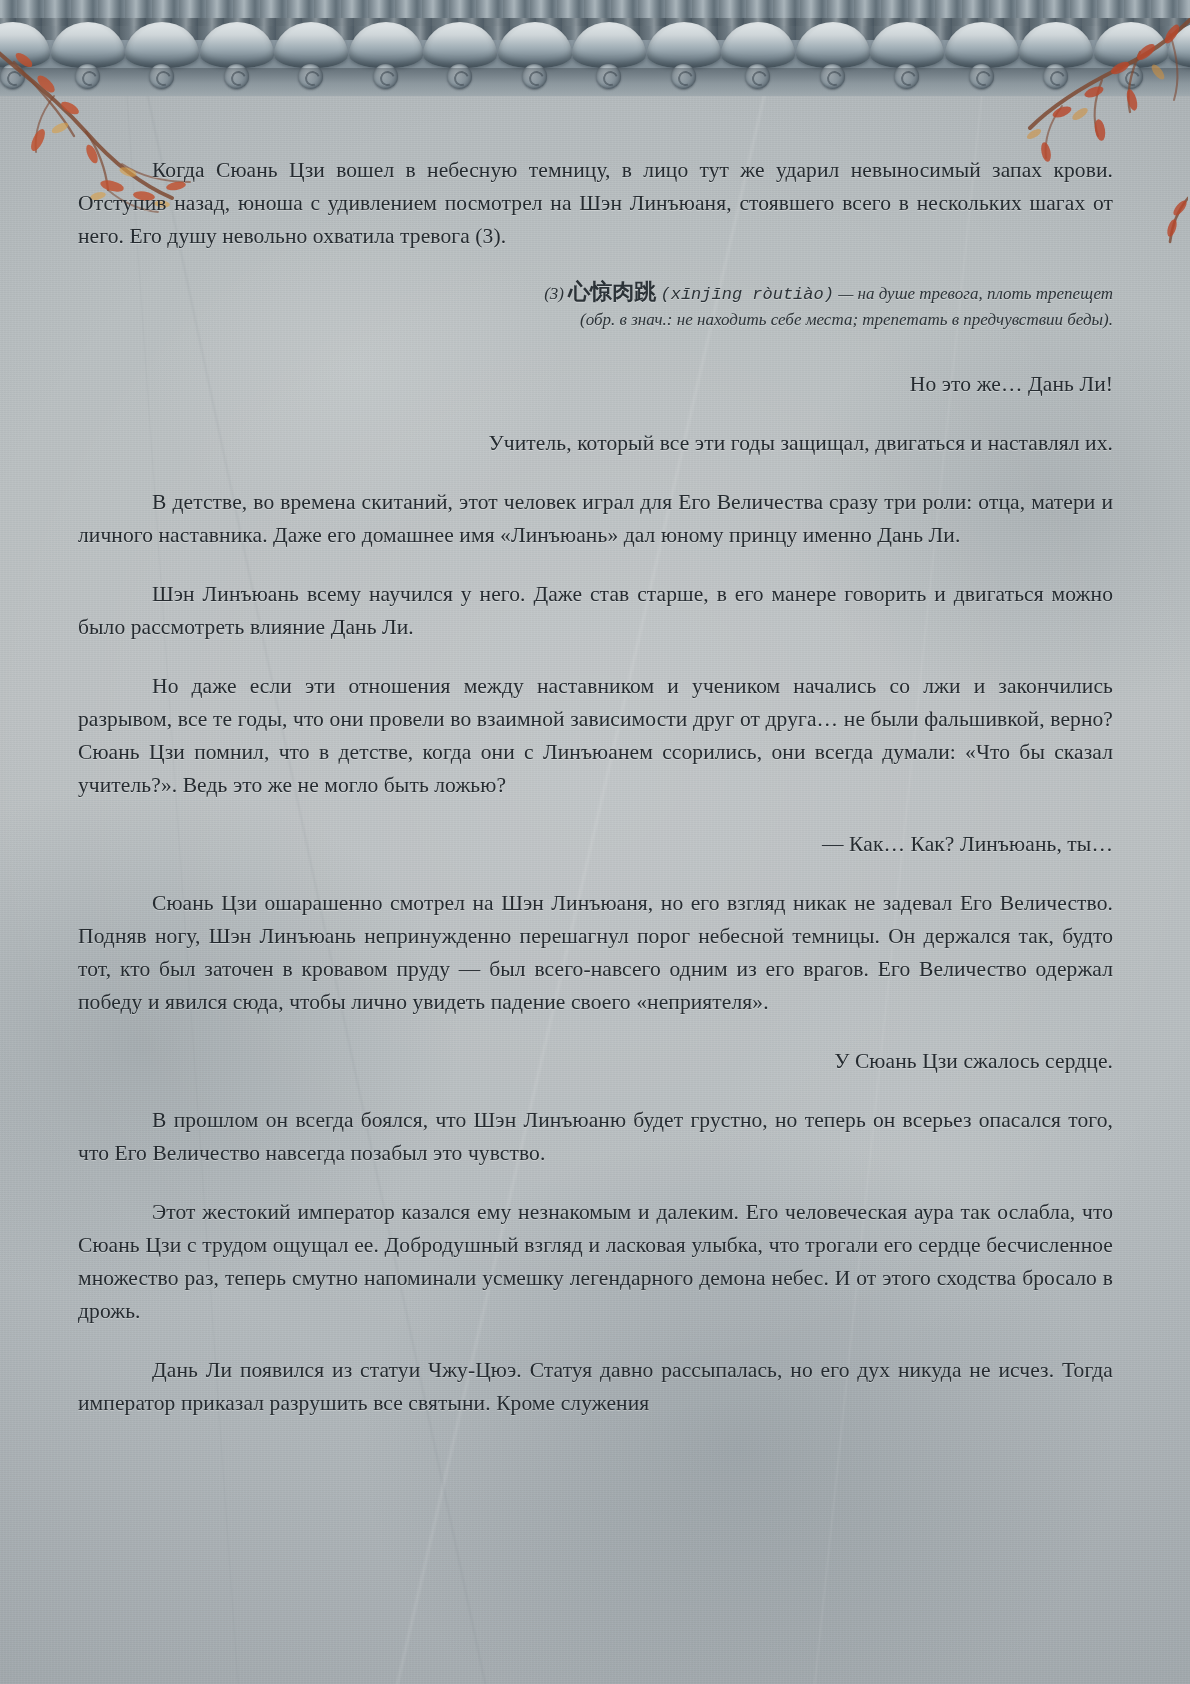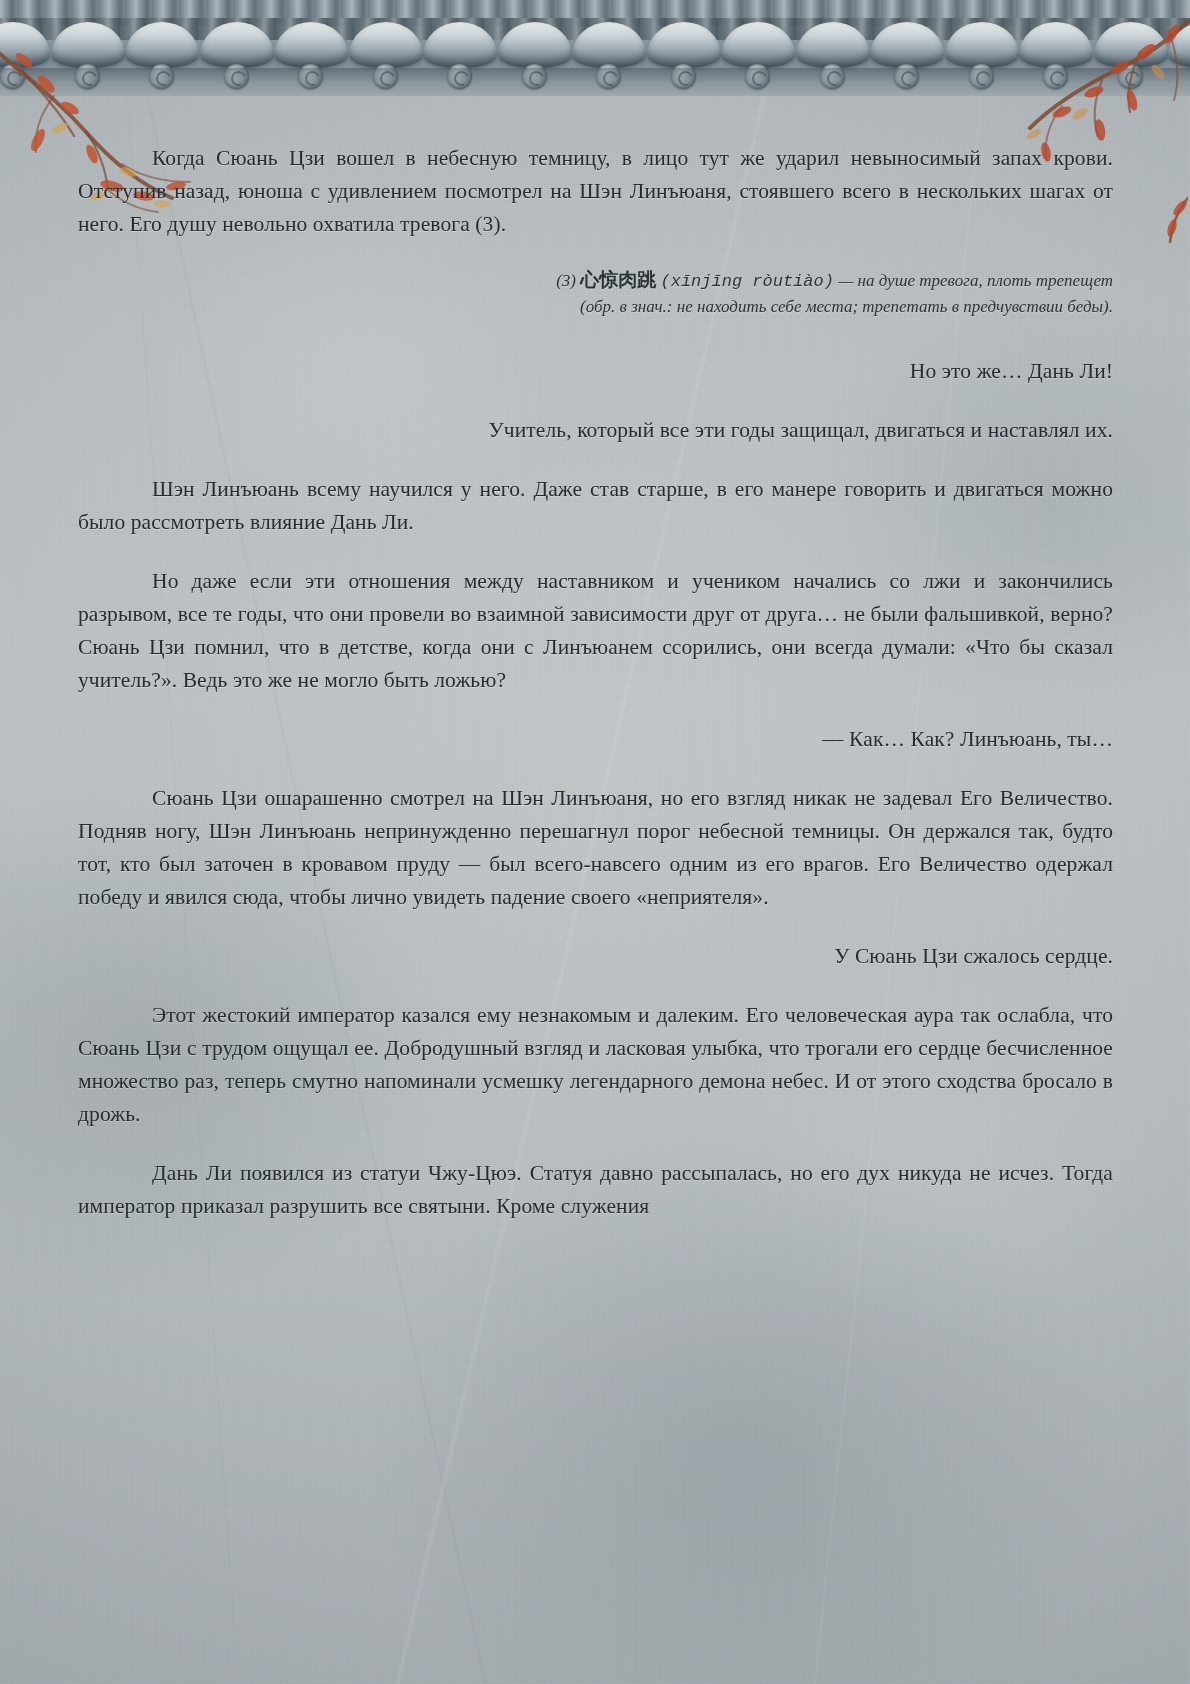--- a/index.html
+++ b/index.html
@@ -112,21 +112,21 @@
   
   .branch { position: absolute; pointer-events: none; }
   #branch-left  { left: -6px;  top: 36px;  width: 330px; height: 230px; }
   #branch-right { right: -4px; top: 18px;  width: 260px; height: 215px; }
   #branch-edge  { right: 2px;  top: 196px; width: 40px;  height: 54px; }
 
   
   #content {
     position: absolute;
     left: 78px;
-    top: 142px;
+    top: 154px;
     width: 1035px;
   }
   p.body {
     margin: 0 0 26px 0;
     font-size: 21.5px;
     line-height: 33px;
     color: #252b30;
     text-align: justify;
     text-indent: 74px;
     letter-spacing: .1px;
@@ -143,21 +143,21 @@
     font-style: italic;
     font-size: 17px;
     line-height: 25px;
     color: #2b3237;
     text-shadow: 0 1px 0 rgba(255,255,255,.28);
   }
   #footnote .cn {
     font-style: normal;
     font-weight: bold;
     font-family: "DejaVu Sans", sans-serif;
-    font-size: 19px;
+    font-size: 22px;
   }
   #footnote .pinyin { font-style: italic; font-family: Liberation Mono, monospace; }
   #footnote .fn-line2 { display: block; }
 </style>
 </head>
 <body>
 
 <div id="page"></div>
 <div id="grain"></div>
 <div id="scratches"></div>
@@ -274,21 +274,23 @@
     <span>(3)</span>
     <span class="cn">心惊肉跳</span>
     <span class="pinyin">(xīnjīng ròutiào)</span>
     <span>—</span>
     <span>на душе тревога, плоть трепещет</span>
     <span class="fn-line2">(обр. в знач.: не находить себе места; трепетать в предчувствии беды).</span>
   </div>
 
   <p class="body short">Но это же… Дань Ли!</p>
   <p class="body short">Учитель, который все эти годы защищал, двигаться и наставлял их.</p>
+  <p class="body">В детстве, во времена скитаний, этот человек играл для Его Величества сразу три роли: отца, матери и личного наставника. Даже его домашнее имя «Линъюань» дал юному принцу именно Дань Ли.</p>
   <p class="body">Шэн Линъюань всему научился у него. Даже став старше, в его манере говорить и двигаться можно было рассмотреть влияние Дань Ли.</p>
   <p class="body">Но даже если эти отношения между наставником и учеником начались со лжи и закончились разрывом, все те годы, что они провели во взаимной зависимости друг от друга… не были фальшивкой, верно? Сюань Цзи помнил, что в детстве, когда они с Линъюанем ссорились, они всегда думали: «Что бы сказал учитель?». Ведь это же не могло быть ложью?</p>
   <p class="body dialogue">— Как… Как? Линъюань, ты…</p>
   <p class="body">Сюань Цзи ошарашенно смотрел на Шэн Линъюаня, но его взгляд никак не задевал Его Величество. Подняв ногу, Шэн Линъюань непринужденно перешагнул порог небесной темницы. Он держался так, будто тот, кто был заточен в кровавом пруду — был всего-навсего одним из его врагов. Его Величество одержал победу и явился сюда, чтобы лично увидеть падение своего «неприятеля».</p>
   <p class="body short">У Сюань Цзи сжалось сердце.</p>
+  <p class="body">В прошлом он всегда боялся, что Шэн Линъюаню будет грустно, но теперь он всерьез опасался того, что Его Величество навсегда позабыл это чувство.</p>
   <p class="body">Этот жестокий император казался ему незнакомым и далеким. Его человеческая аура так ослабла, что Сюань Цзи с трудом ощущал ее. Добродушный взгляд и ласковая улыбка, что трогали его сердце бесчисленное множество раз, теперь смутно напоминали усмешку легендарного демона небес. И от этого сходства бросало в дрожь.</p>
   <p class="body">Дань Ли появился из статуи Чжу-Цюэ. Статуя давно рассыпалась, но его дух никуда не исчез. Тогда император приказал разрушить все святыни. Кроме служения</p>
 
 </div>
 
 </body></html>

